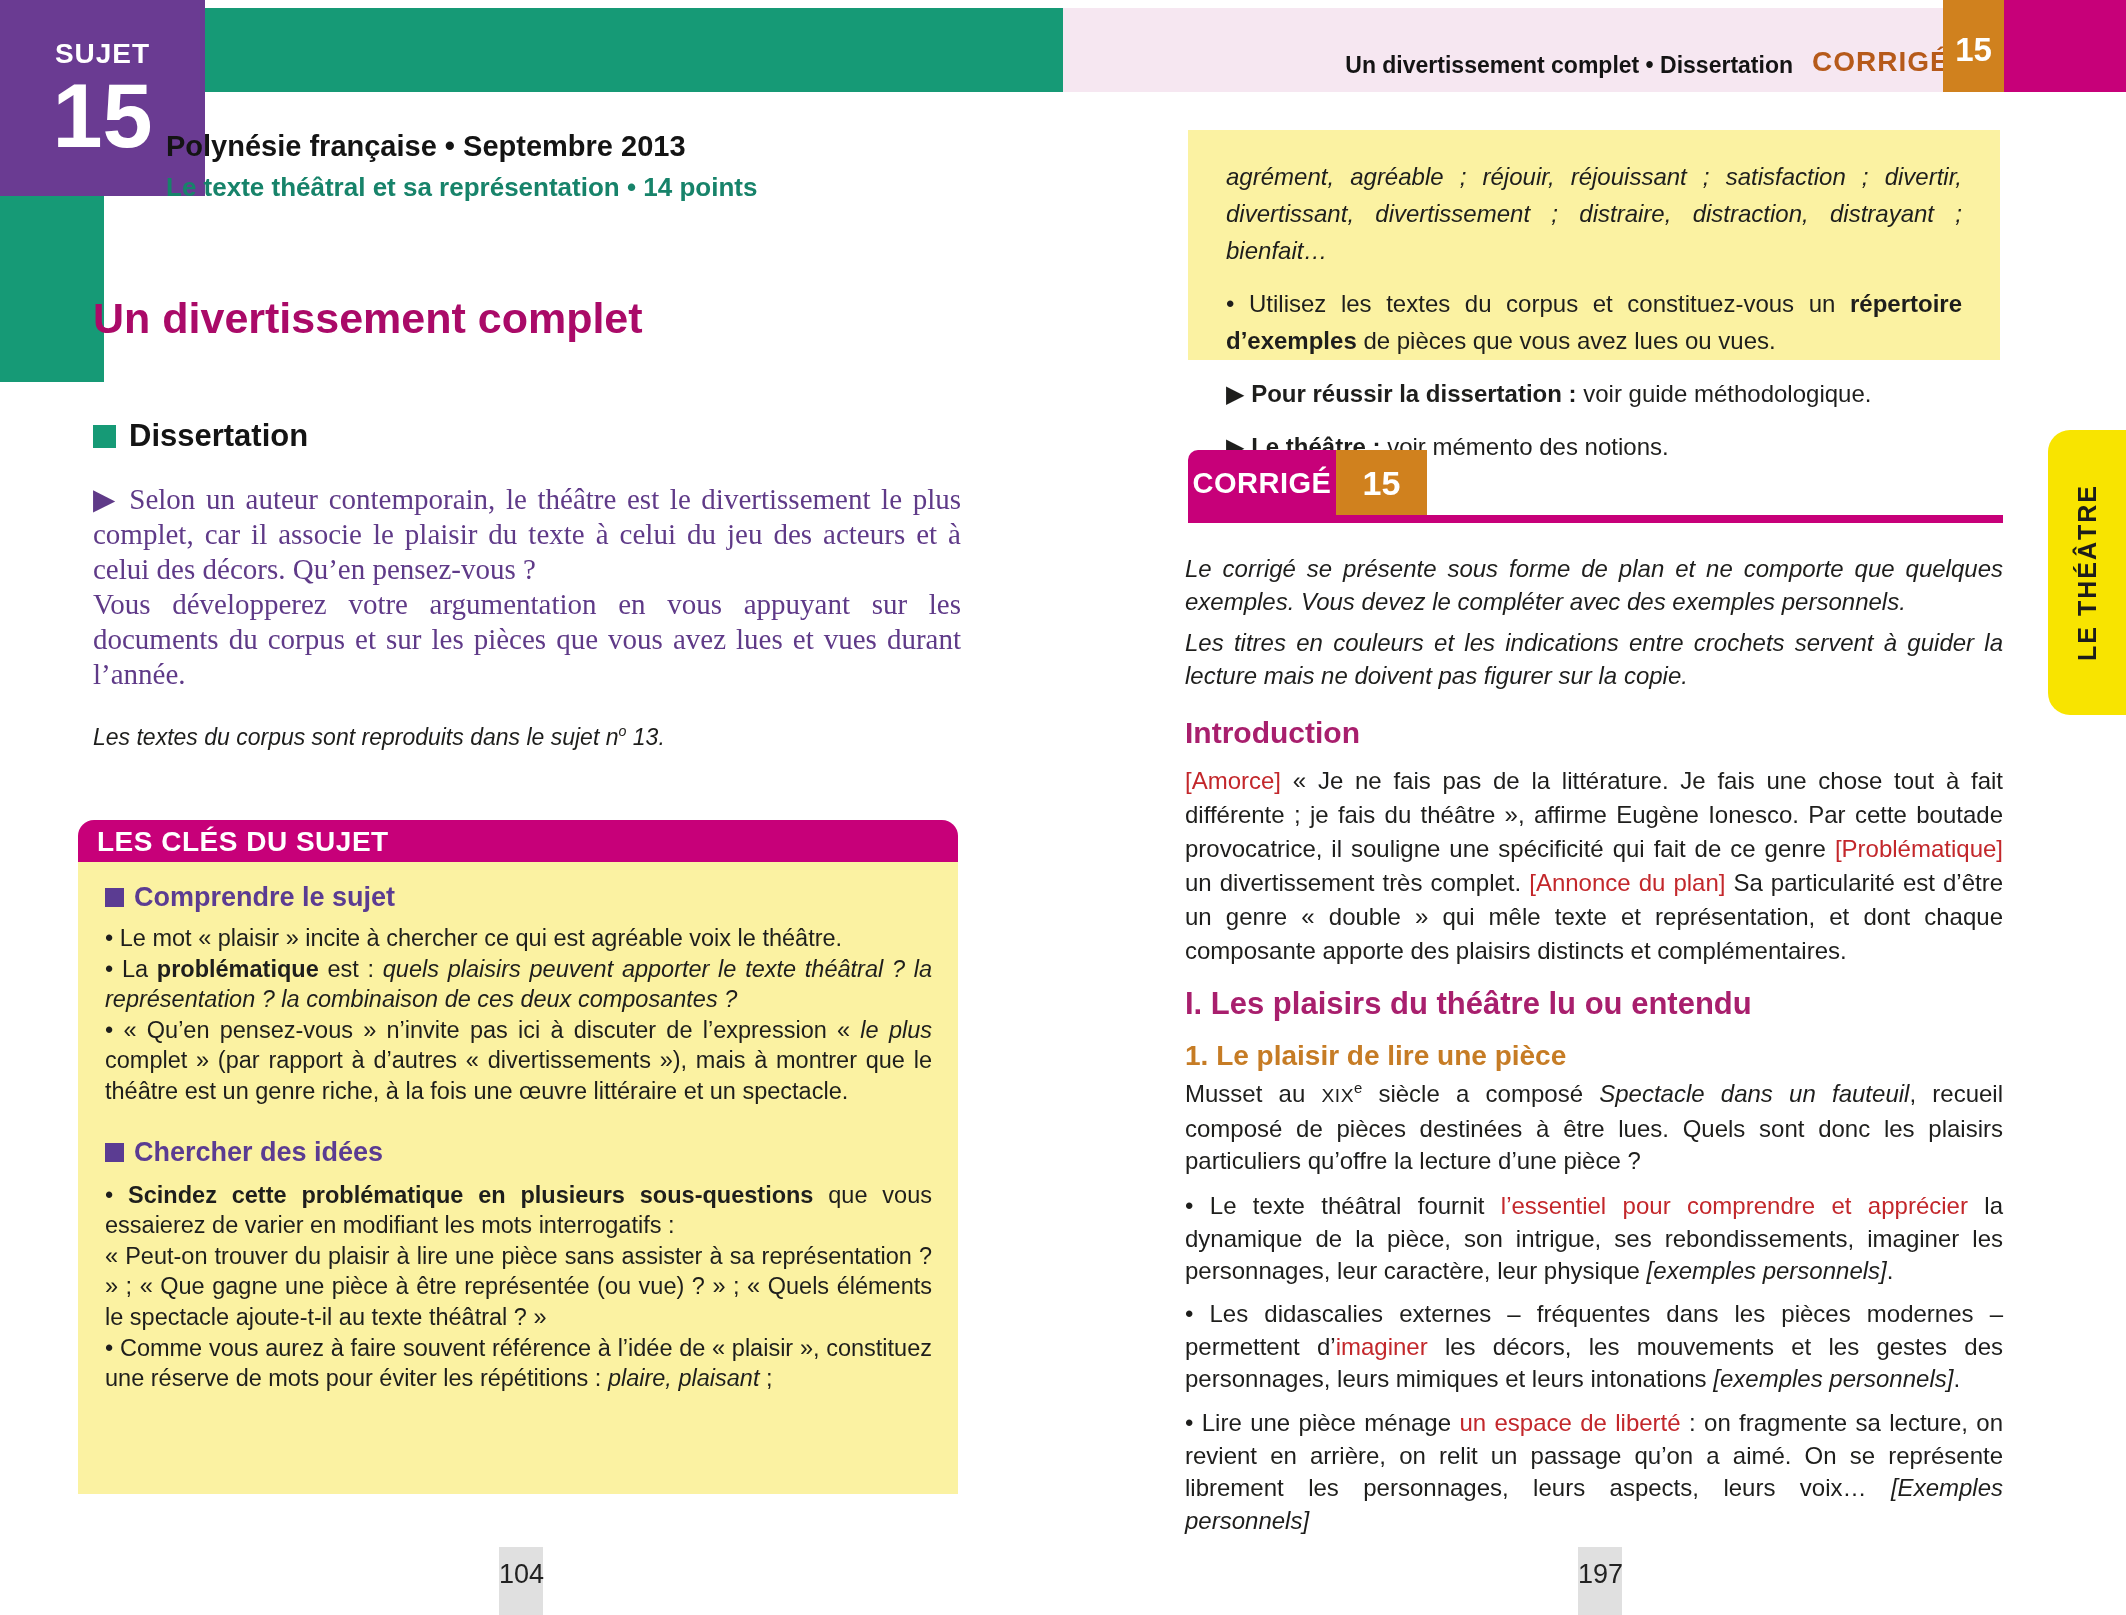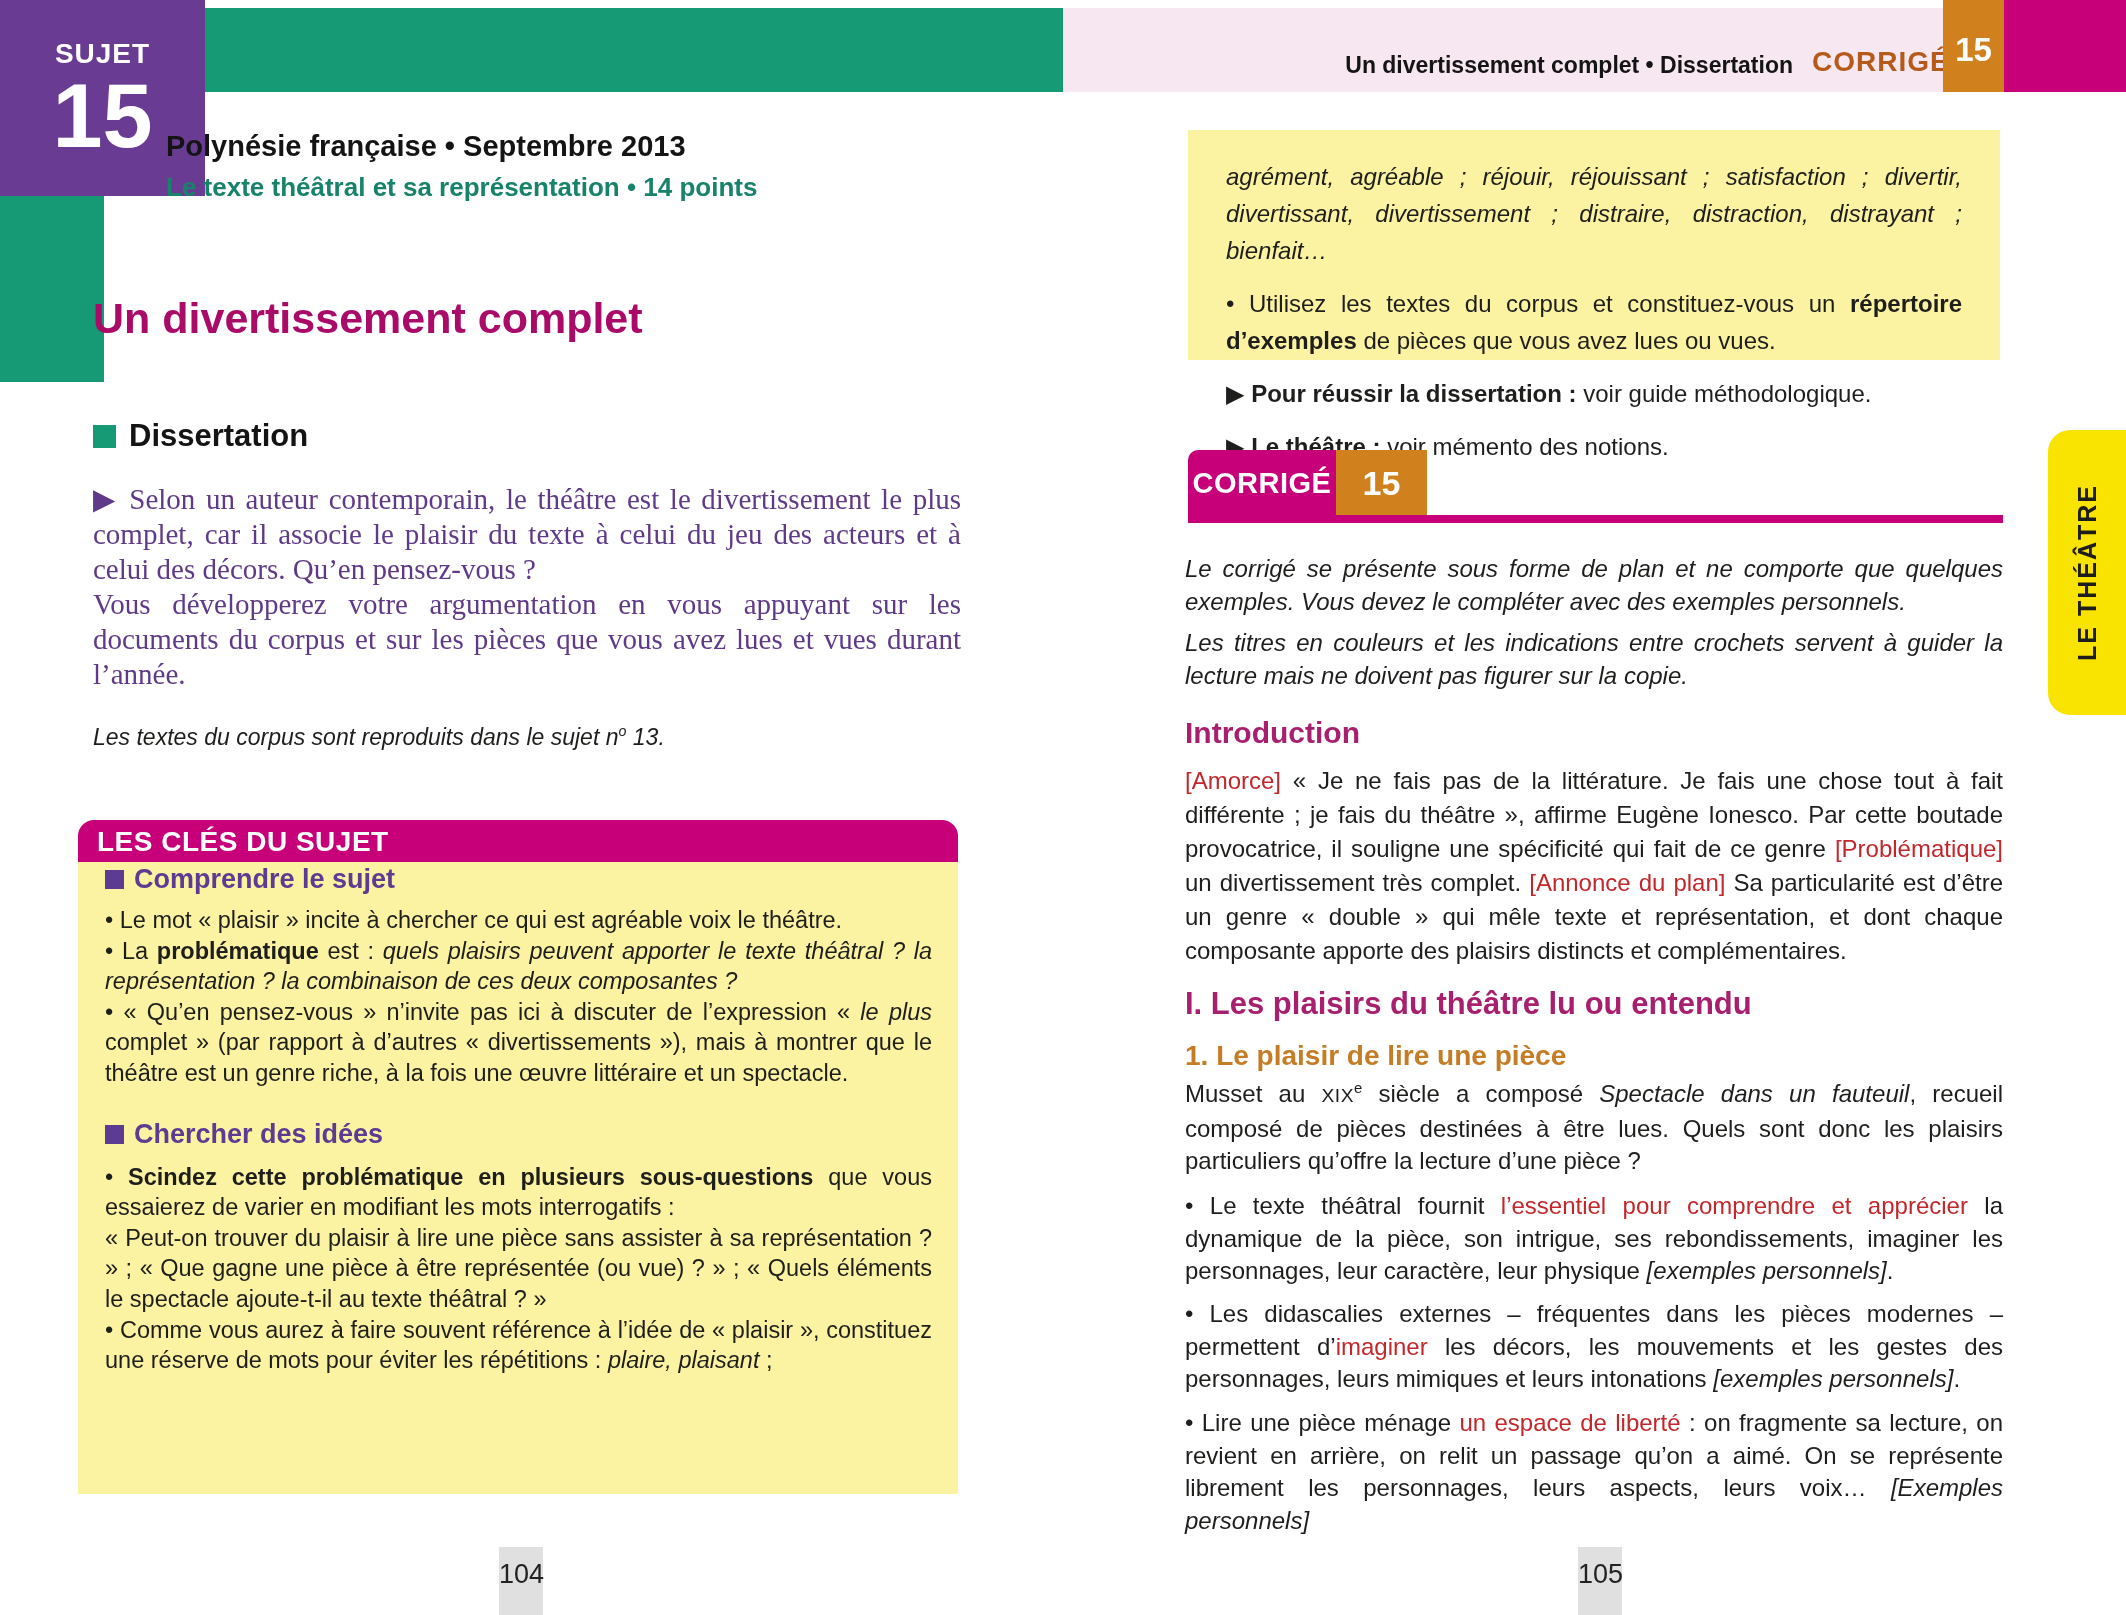--- a/index.html
+++ b/index.html
@@ -22,21 +22,21 @@
   .sq-purple{width:19px;height:19px;background:#5b3c92;vertical-align:-1px;margin-right:10px;}
   .subject{left:93px;top:482px;width:868px;color:#5f3a88;font-family:"Liberation Serif",serif;
            font-size:29px;line-height:35px;text-align:justify;}
   .subject p{margin:0;}
   .corpus-note{left:93px;top:724px;font-size:23px;font-style:italic;}
 
   .keys-banner{left:78px;top:820px;width:880px;height:42px;background:#c70079;border-radius:16px 16px 0 0;
                color:#fff;font-weight:700;font-size:28px;line-height:43px;padding-left:19px;
                box-sizing:border-box;letter-spacing:.5px;}
   .keys-box{left:78px;top:862px;width:880px;height:632px;background:#fbf2a2;box-sizing:border-box;
-            padding:0 26px 0 27px;}
+            padding:18px 26px 0 27px;}
   .box-heading{font-weight:700;font-size:27px;color:#5b3c92;margin:2px 0 10px 0;}
   .box-heading.second{margin-top:30px;margin-bottom:12px;}
   .box-par{font-size:23.5px;line-height:30.6px;text-align:justify;margin:0;}
 
   
   .band-pink{left:1063px;top:8px;width:880px;height:84px;background:#f6e7f1;}
   .corner-orange{left:1943px;top:0;width:61px;height:92px;background:#d0811e;color:#fff;
                  font-weight:700;font-size:33px;text-align:center;line-height:100px;}
   .corner-magenta{left:2004px;top:0;width:122px;height:92px;background:#c70079;}
   .header-breadcrumb{left:1063px;top:52px;width:730px;text-align:right;font-weight:700;font-size:23px;color:#141414;}
@@ -152,15 +152,15 @@
 
   <div class="abs rb musset" style="top:1078px;"><span>Musset au </span><span class="seg-sc">XIX</span><span class="seg-sup">e</span><span> siècle a composé </span><span class="seg-italic">Spectacle dans un fauteuil</span><span>, recueil composé de pièces destinées à être lues. Quels sont donc les plaisirs particuliers qu’offre la lecture d’une pièce ?</span></div>
   <div class="abs rb bullet" style="top:1190px;"><span>• Le texte théâtral fournit </span><span class="seg-red">l’essentiel pour comprendre et apprécier</span><span> la dynamique de la pièce, son intrigue, ses rebondissements, imaginer les personnages, leur caractère, leur physique </span><span class="seg-italic">[exemples personnels]</span><span>.</span></div>
   <div class="abs rb bullet" style="top:1298px;"><span>• Les didascalies externes – fréquentes dans les pièces modernes – permettent d’</span><span class="seg-red">imaginer</span><span> les décors, les mouvements et les gestes des personnages, leurs mimiques et leurs intonations </span><span class="seg-italic">[exemples personnels]</span><span>.</span></div>
   <div class="abs rb bullet" style="top:1407px;"><span>• Lire une pièce ménage </span><span class="seg-red">un espace de liberté</span><span> : on fragmente sa lecture, on revient en arrière, on relit un passage qu’on a aimé. On se représente librement les personnages, leurs aspects, leurs voix… </span><span class="seg-italic">[Exemples personnels]</span></div>
 
   <div class="abs side-tab">
     <span>LE THÉÂTRE</span>
   </div>
 
-  <div class="abs page-num pn-right">105</div>
+  <div class="abs page-num pn-right">197</div>
 
 </div>
 
 </body></html>

